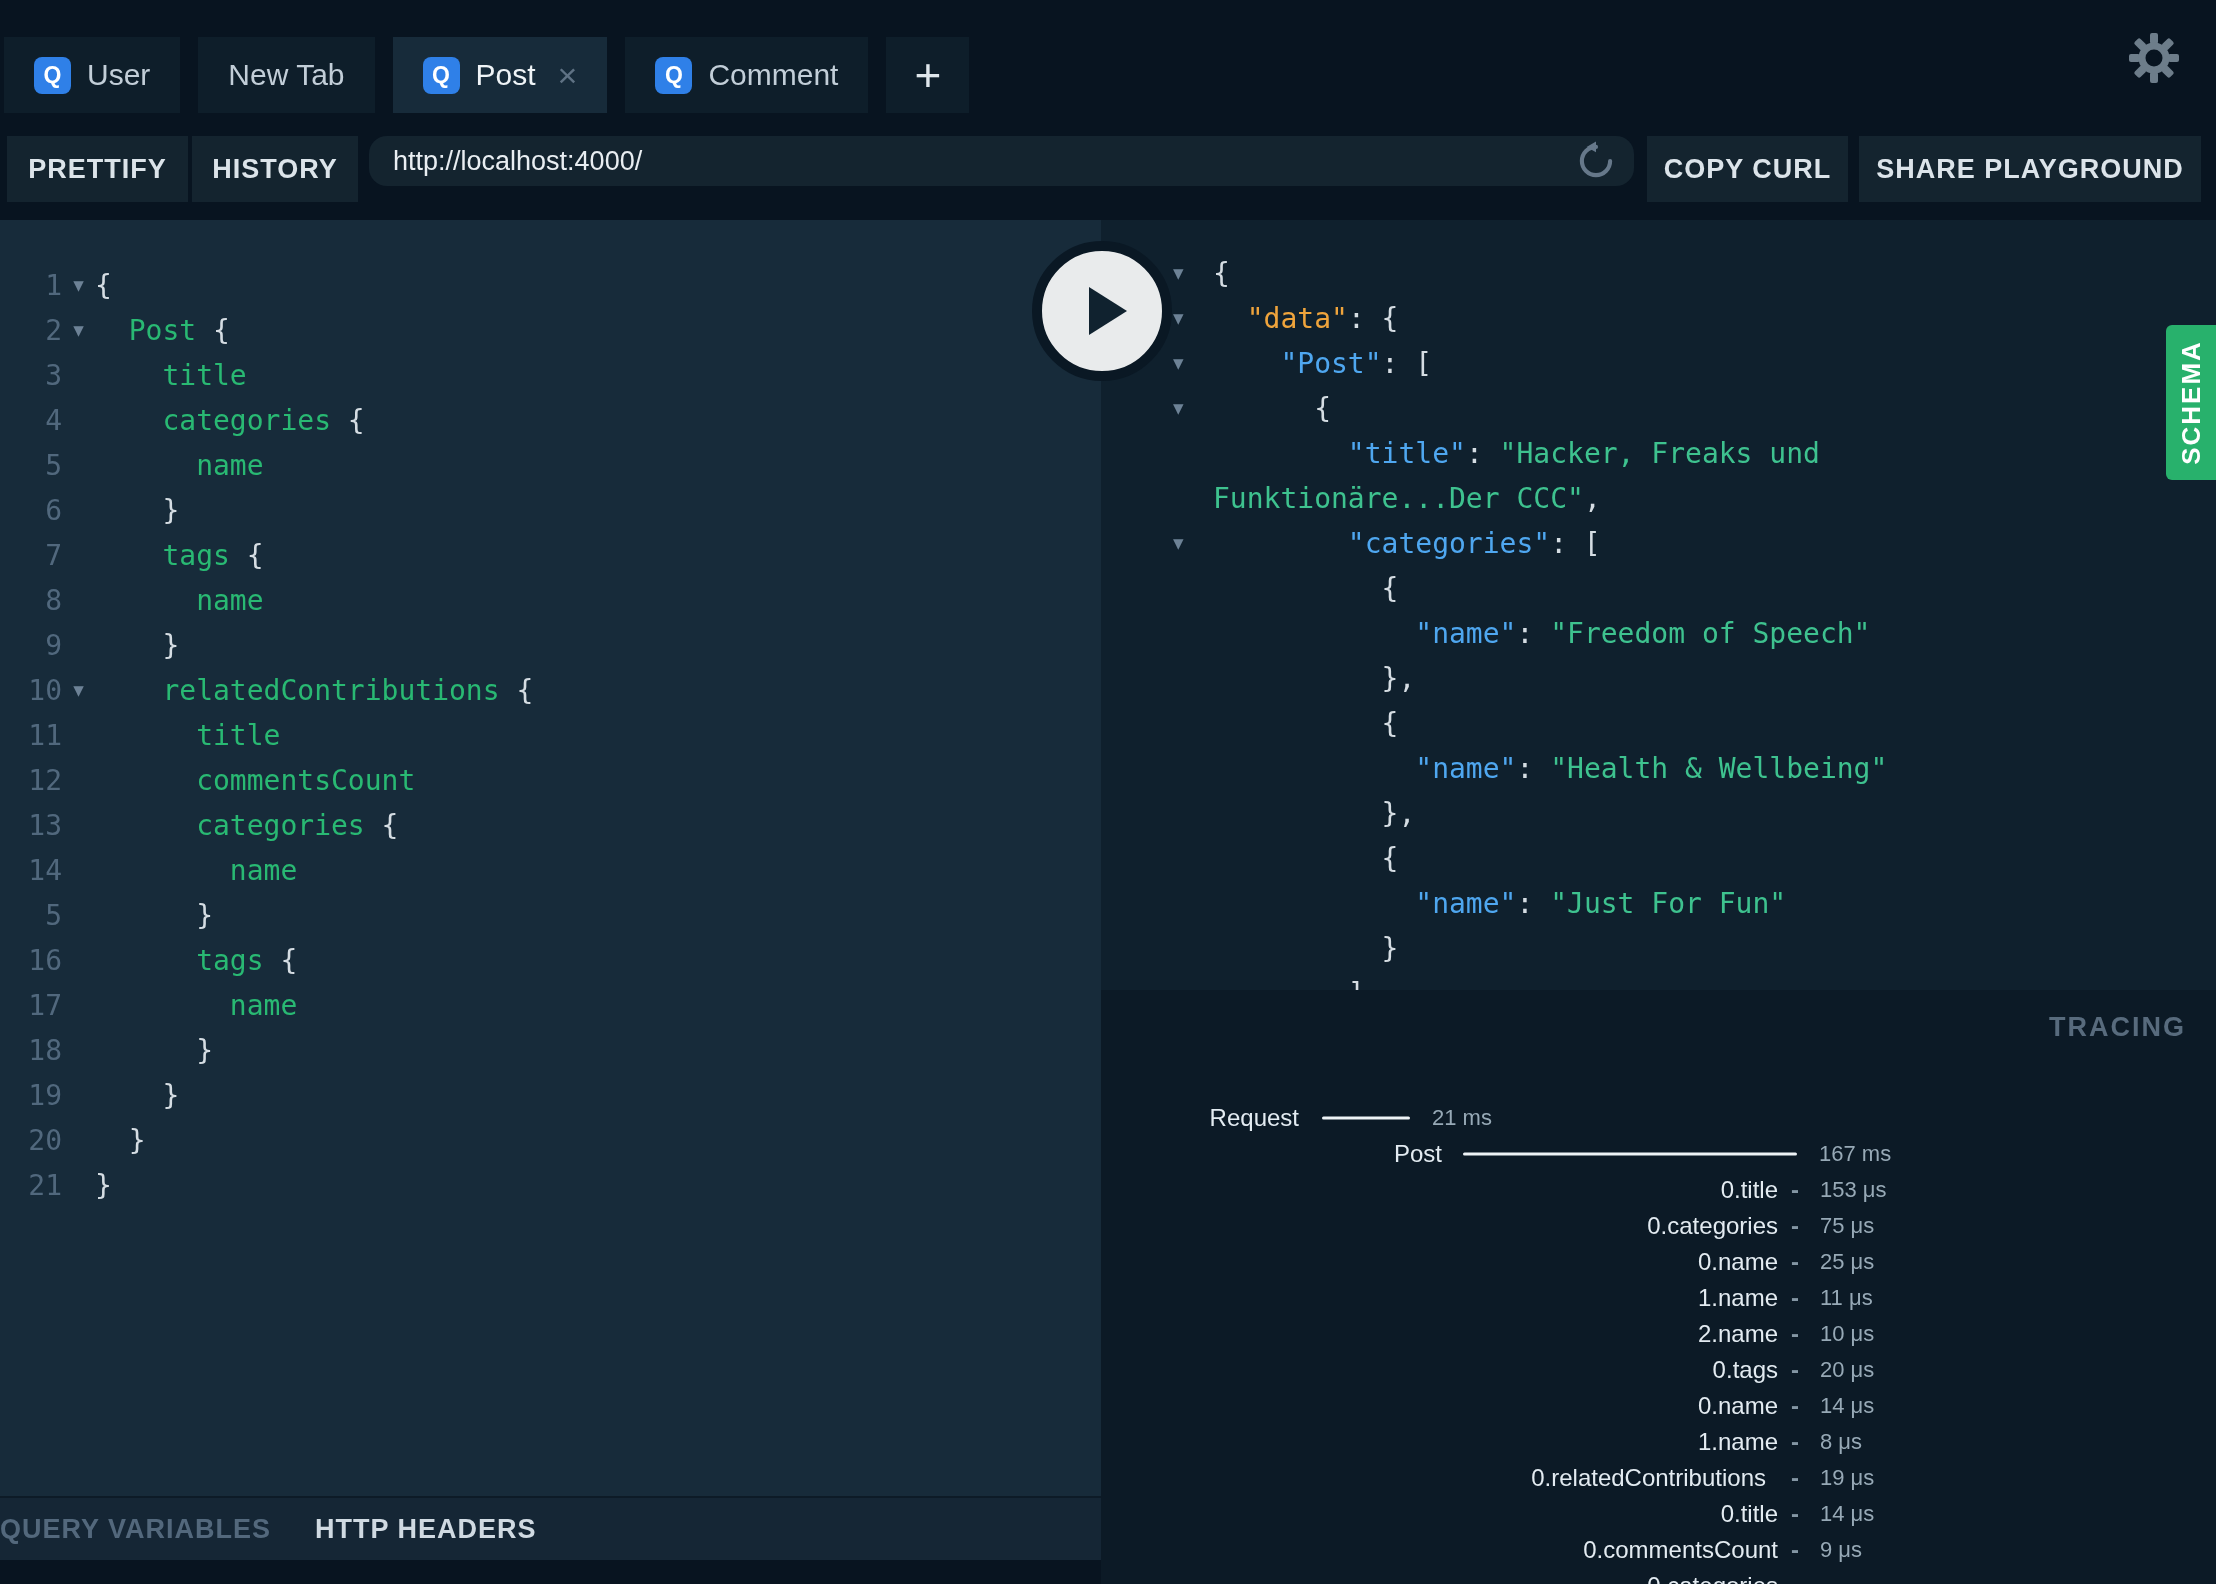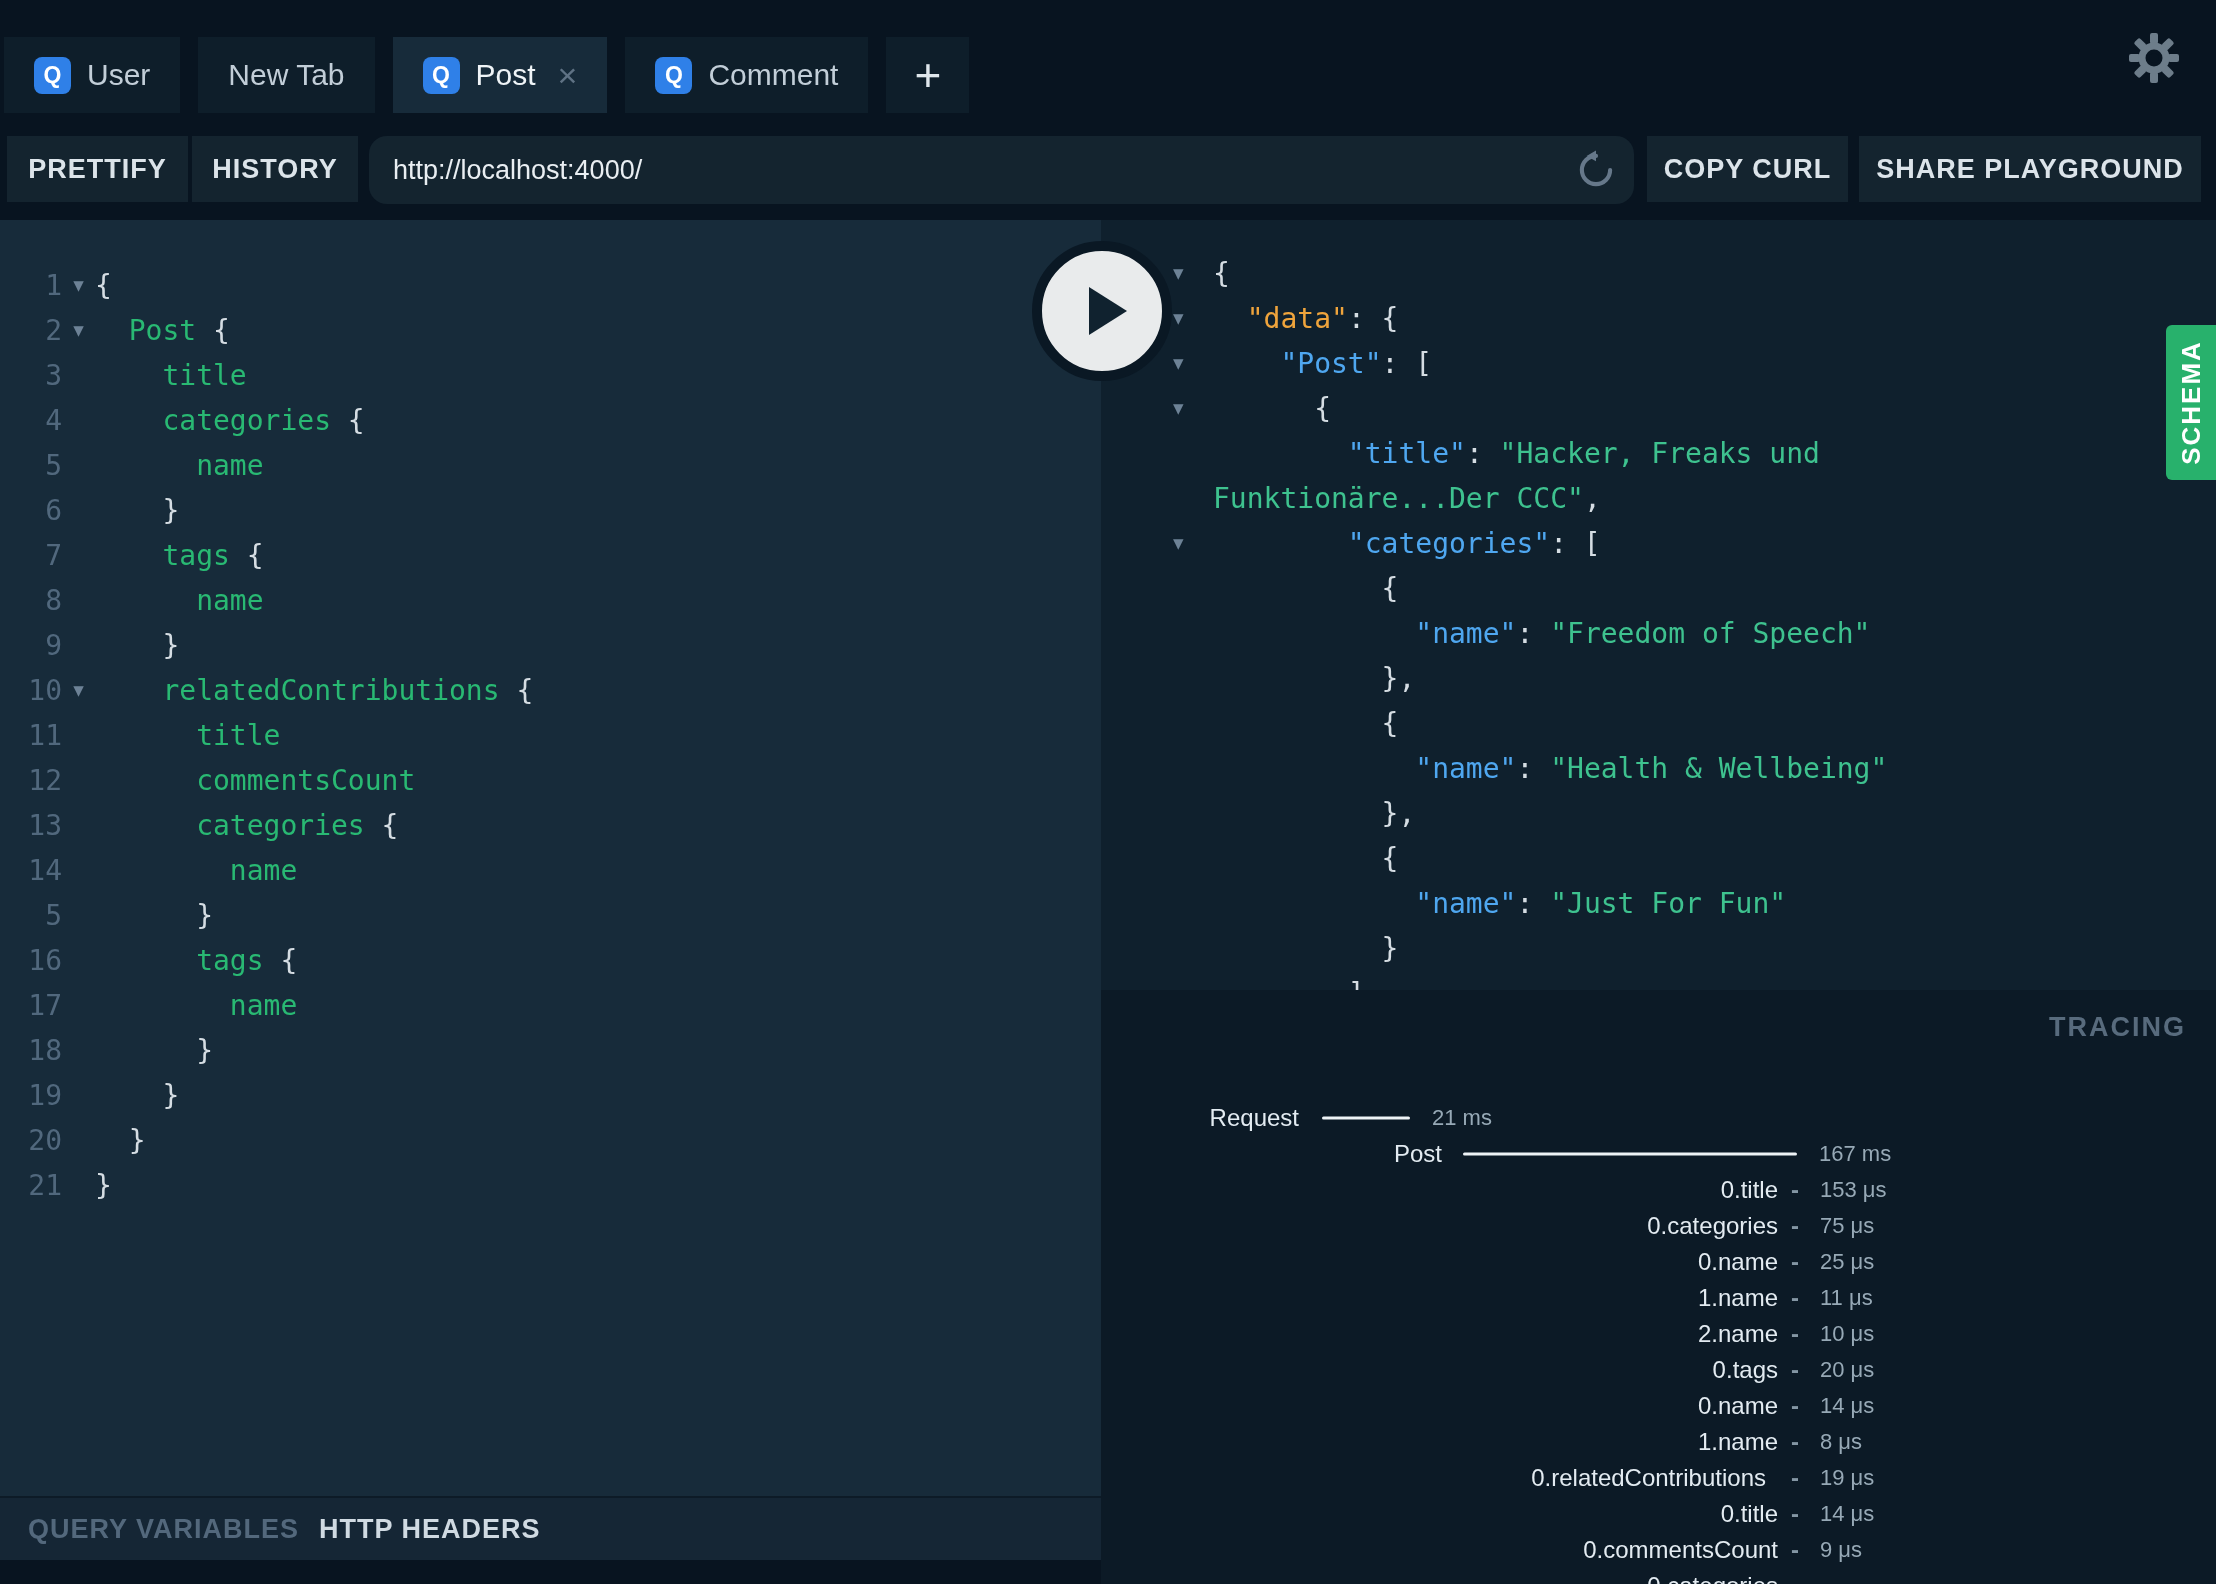--- a/index.html
+++ b/index.html
@@ -33,21 +33,21 @@
   .tbtn {
     position:absolute; top:0; height:66px; background:#14242f; color:#dce4ea;
     font-size:27px; font-weight:600; letter-spacing:1px;
     display:flex; align-items:center; justify-content:center; cursor:pointer;
   }
   .btn-prettify { left:0; width:181px; }
   .btn-history  { left:185px; width:166px; }
   .btn-copycurl { left:1640px; width:201px; }
   .btn-share    { left:1852px; width:342px; }
   .urlbox {
-    position:absolute; left:362px; top:0; width:1265px; height:68px;
+    position:absolute; left:362px; top:0; width:1265px; height:50px;
     background:#14242f; border-radius:18px; display:flex; align-items:center;
   }
   .url-input {
     flex:1; height:100%; background:transparent; border:none; outline:none;
     color:#e9eef2; font-family:"Liberation Sans", sans-serif; font-size:27px; padding:0 0 0 24px;
   }
   .reload { width:40px; height:40px; margin-right:18px; cursor:pointer; flex:none; }
 
   
   .editor-pane {
@@ -91,21 +91,21 @@
     border-radius:6px 0 0 6px; display:flex; align-items:center; justify-content:center;
     cursor:pointer; z-index:6;
   }
   .schema-btn span {
     transform:rotate(-90deg); color:#ffffff; font-size:26px; font-weight:bold; letter-spacing:2px; white-space:nowrap;
   }
 
   
   .variables-bar {
     position:absolute; left:0; top:1496px; width:1101px; height:64px; background:#152635;
-    display:flex; align-items:center; gap:20px; padding-left:28px; box-sizing:border-box;
+    display:flex; align-items:center; gap:44px; box-sizing:border-box;
     border-top:2px solid #0d1b27;
   }
   .qv-label { color:#53687c; font-weight:bold; font-size:27px; letter-spacing:1px; cursor:pointer; }
   .hh-label { color:#d0dae2; font-weight:bold; font-size:27px; letter-spacing:1px; cursor:pointer; }
 
   
   .tracing-panel {
     position:absolute; left:1101px; top:990px; width:1115px; height:594px;
     background:#0c1a26; overflow:hidden;
   }

